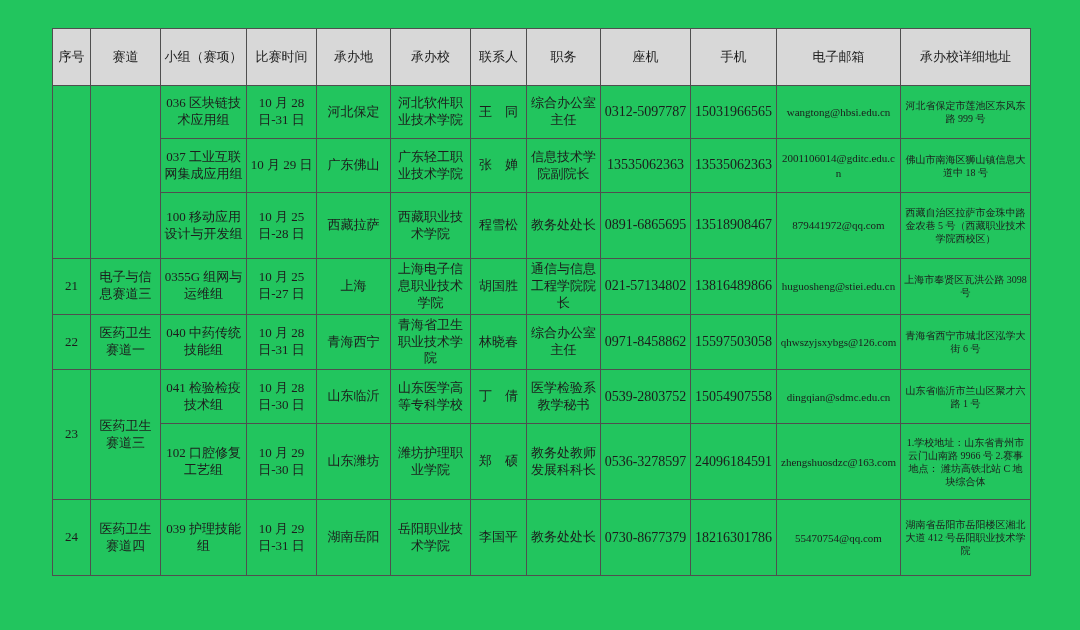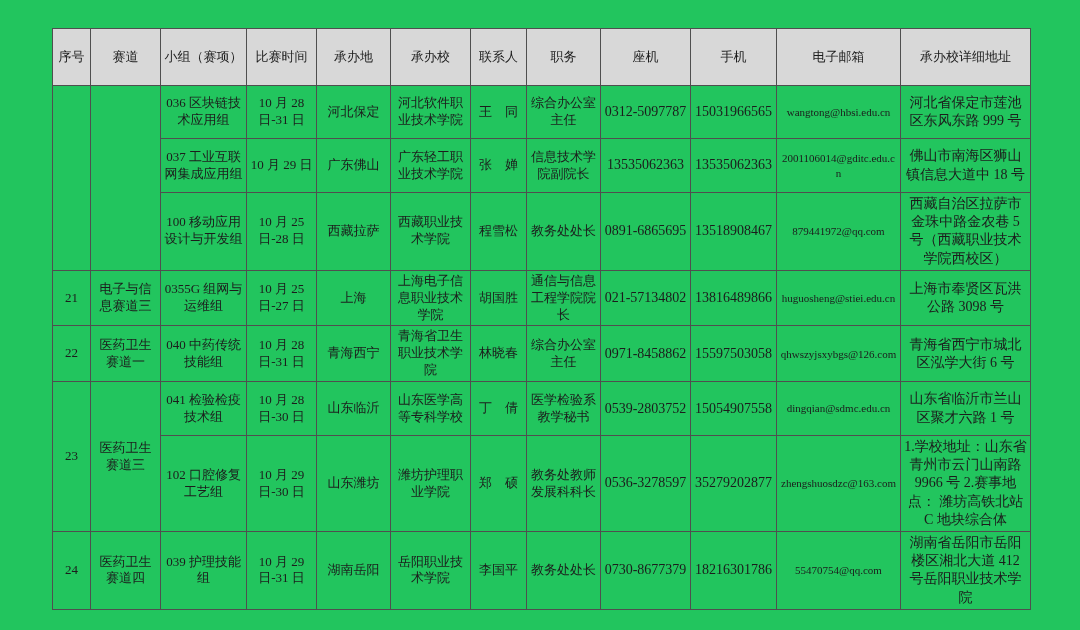--- a/index.html
+++ b/index.html
@@ -31,21 +31,21 @@
     vertical-align:middle;
     padding:2px 3px;
     overflow:hidden;
   }
   table.sched th{
     background:#d8d8d8;
     font-weight:normal;
     font-size:13px;
   }
   td.c-email{word-break:break-all;font-size:11px;}
-  td.c-address{font-size:14px;}
+  td.c-address{font-size:10px;}
   td.c-landline, td.c-mobile{font-size:14px;}
   .page-number{
     position:absolute;
     left:0;right:0;top:592px;
     text-align:center;
     font-size:16px;
     color:#1c1c1c;
   }
   
   col.w-seq{width:38px;}  col.w-track{width:70px;}
@@ -172,21 +172,21 @@
           <td class="c-address">山东省临沂市兰山区聚才六路 1 号</td>
         </tr>
         <tr style="height: 76px;">
           <td class="c-group">102 口腔修复工艺组</td>
           <td class="c-time">10 月 29 日-30 日</td>
           <td class="c-place">山东潍坊</td>
           <td class="c-school">潍坊护理职业学院</td>
           <td class="c-contact">郑　硕</td>
           <td class="c-title">教务处教师发展科科长</td>
           <td class="c-landline">0536-3278597</td>
-          <td class="c-mobile">35279202877</td>
+          <td class="c-mobile">24096184591</td>
           <td class="c-email">zhengshuosdzc@163.com</td>
           <td class="c-address">1.学校地址：山东省青州市云门山南路 9966 号 2.赛事地点： 潍坊高铁北站 C 地块综合体</td>
         </tr>
         <tr style="height: 76px;">
           <td class="c-seq" rowspan="1">24</td>
           <td class="c-track" rowspan="1">医药卫生赛道四</td>
           <td class="c-group">039 护理技能组</td>
           <td class="c-time">10 月 29 日-31 日</td>
           <td class="c-place">湖南岳阳</td>
           <td class="c-school">岳阳职业技术学院</td>

